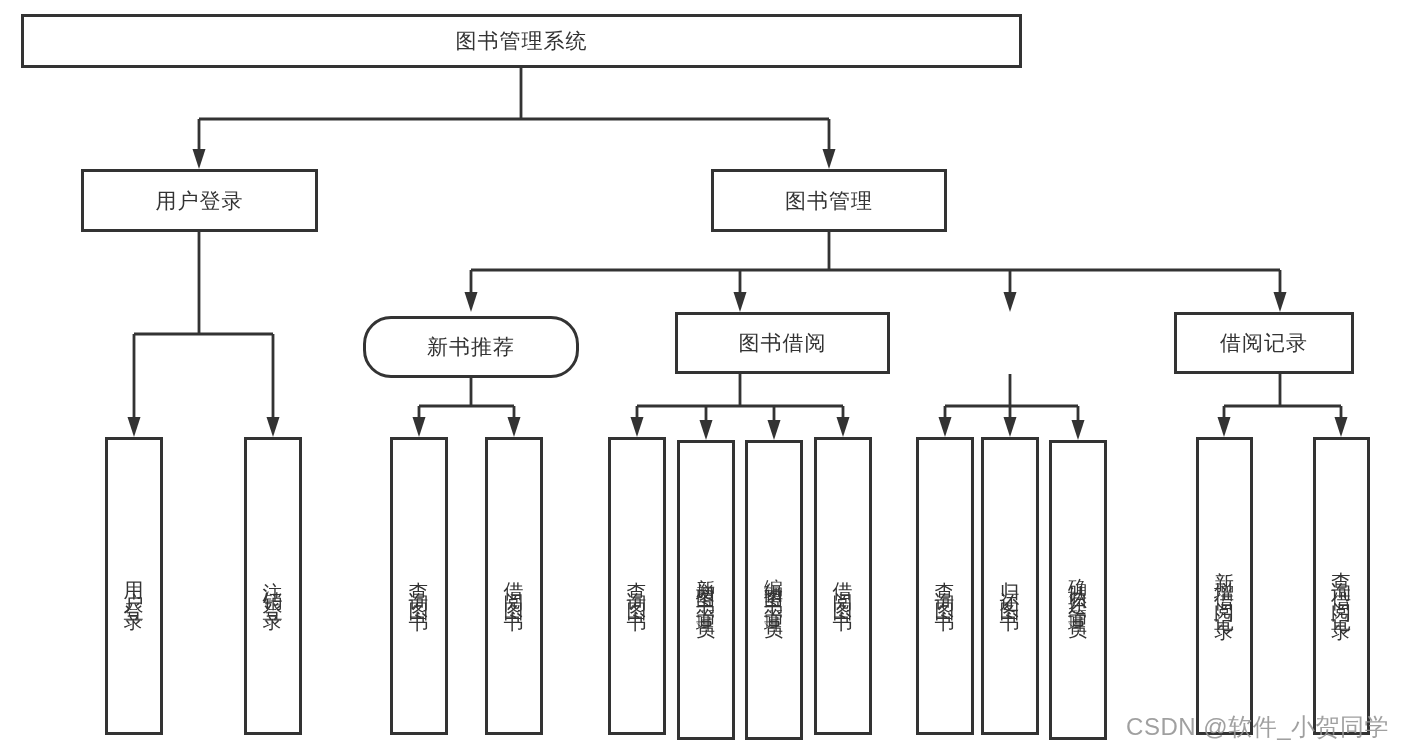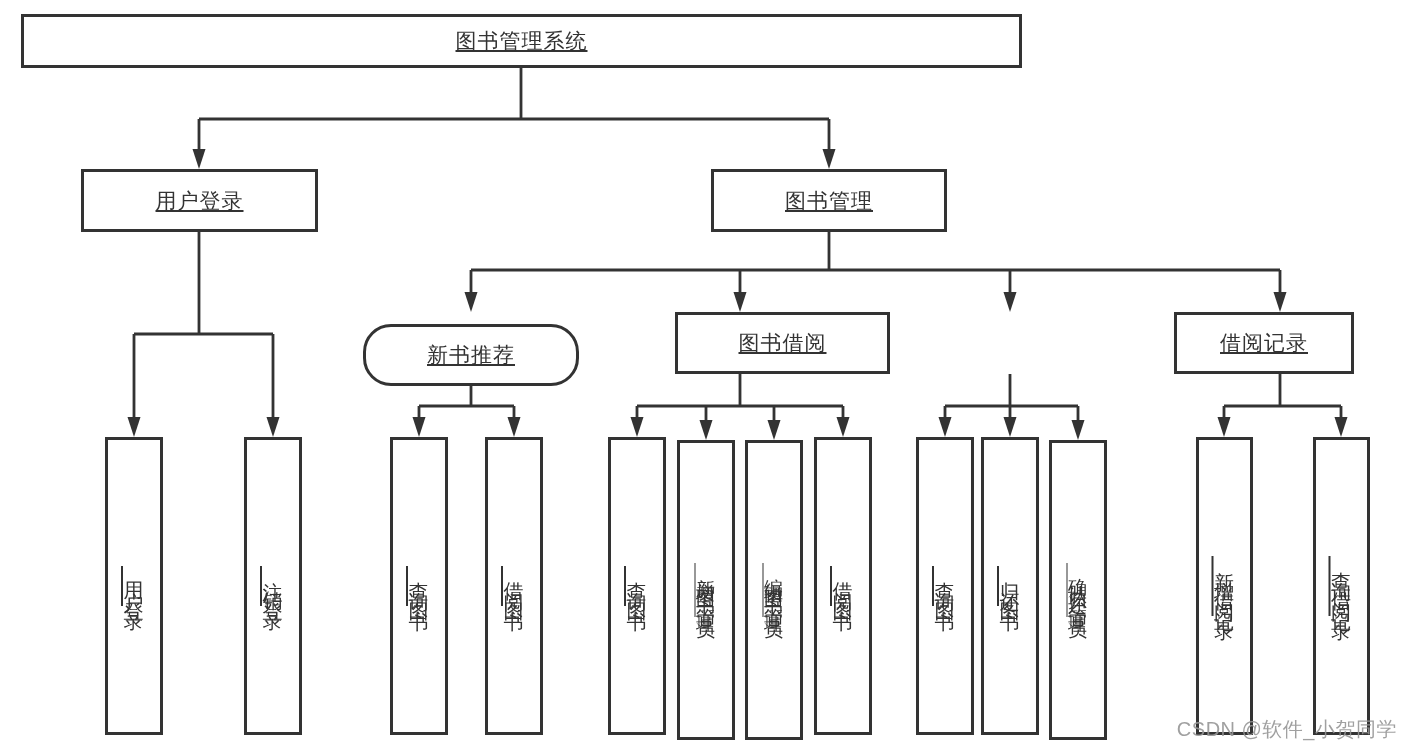--- a/index.html
+++ b/index.html
@@ -24,44 +24,43 @@
   .node {
     position: absolute;
     box-sizing: border-box;
     border: 3px solid #333333;
     background: #ffffff;
     display: flex;
     align-items: center;
     justify-content: center;
     color: #333333;
     z-index: 1;
-    text-decoration: underline;
   }
   .h-label {
     font-size: 21px;
     letter-spacing: 1px;
     white-space: nowrap;
   }
   .v-label {
     writing-mode: vertical-rl;
     text-orientation: mixed;
     font-size: 20px;
     letter-spacing: 10px;
     line-height: 1;
     white-space: nowrap;
   }
   .v-label.long {
     font-size: 19px;
     letter-spacing: 6px;
   }
   #watermark {
     position: absolute;
-    right: 8px;
+    right: 16px;
     bottom: 4px;
-    font-size: 20px;
+    font-size: 24px;
     letter-spacing: 0.5px;
     color: rgba(150, 150, 150, 0.9);
     z-index: 5;
     white-space: nowrap;
   }
 </style>
 </head>
 <body>
 
 <div id="stage">
@@ -110,21 +109,21 @@
     <span class="h-label">图书管理系统</span>
   </div>
 
   <div class="node" style="left:81px; top:169px; width:237px; height:63px;">
     <span class="h-label">用户登录</span>
   </div>
   <div class="node" style="left:711px; top:169px; width:236px; height:63px;justify-content:center;">
     <span class="h-label">图书管理</span>
   </div>
 
-  <div class="node" style="left:363px; top:324px; width:216px; height:62px;border-radius:28px;">
+  <div class="node" style="left:363px; top:316px; width:216px; height:62px;border-radius:28px;">
     <span class="h-label">新书推荐</span>
   </div>
   <div class="node" style="left:633px; top:312px; width:215px; height:62px;margin-left:42px;">
     <span class="h-label">图书借阅</span>
   </div>
   <div class="node" style="left:1174px; top:312px; width:180px; height:62px;">
     <span class="h-label">借阅记录</span>
   </div>
 
   <div class="node" style="left:105px; top:437px; width:58px; height:298px;">

